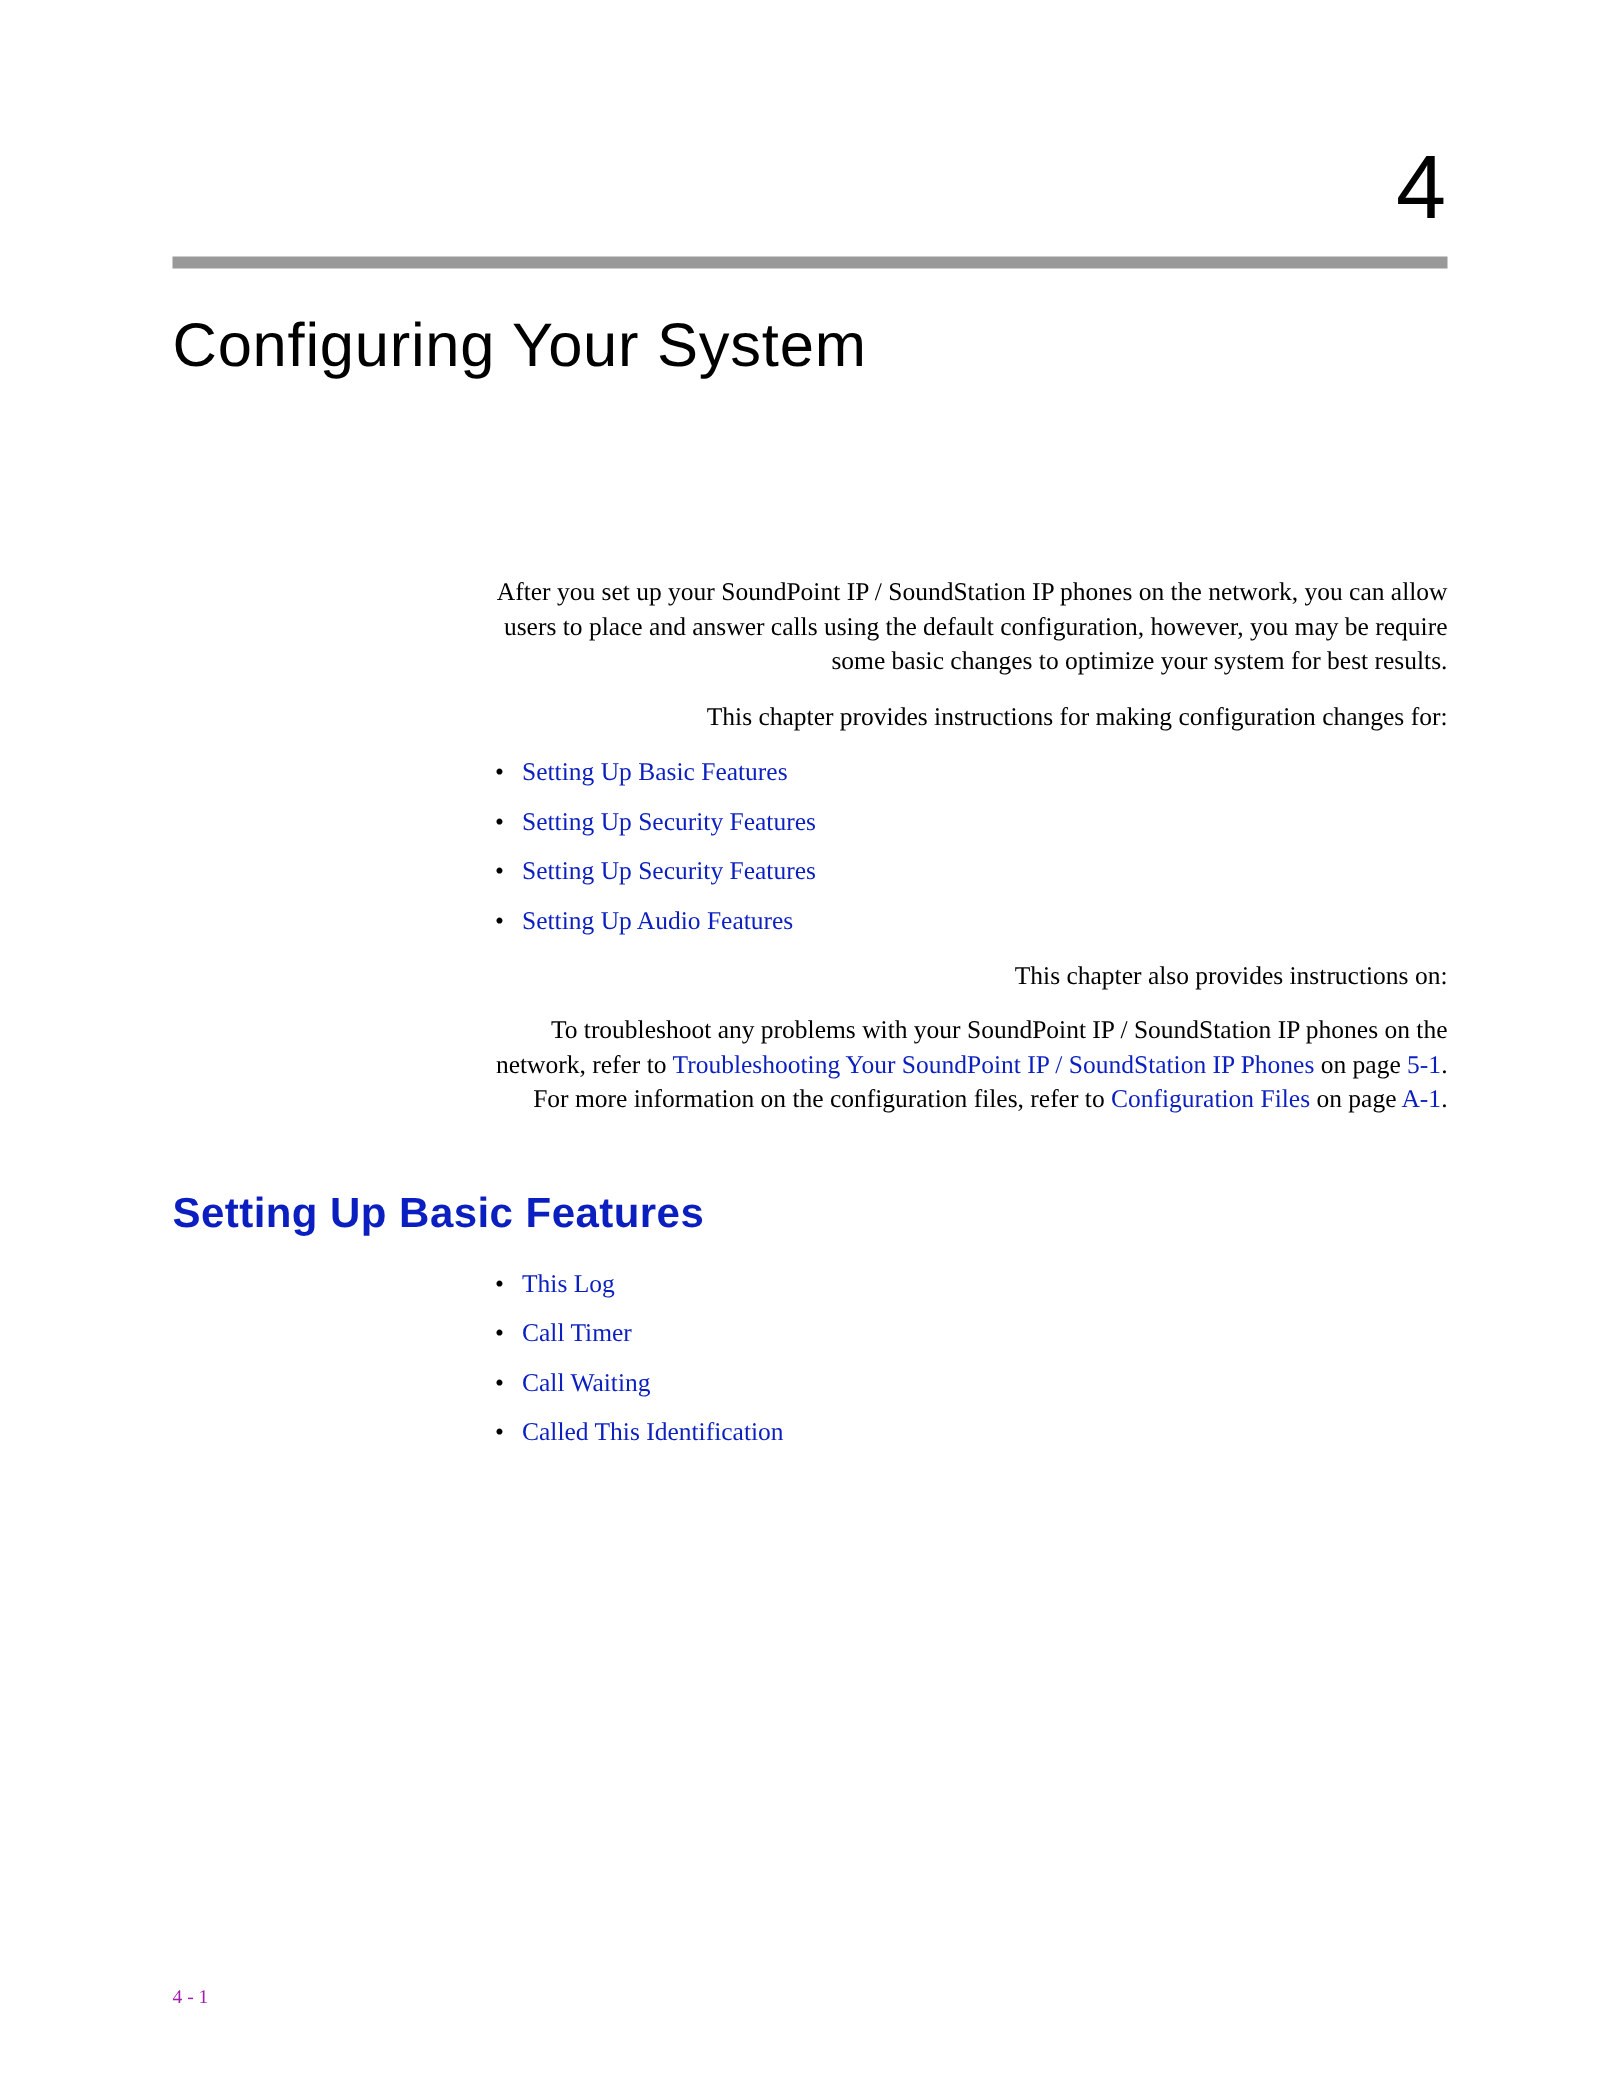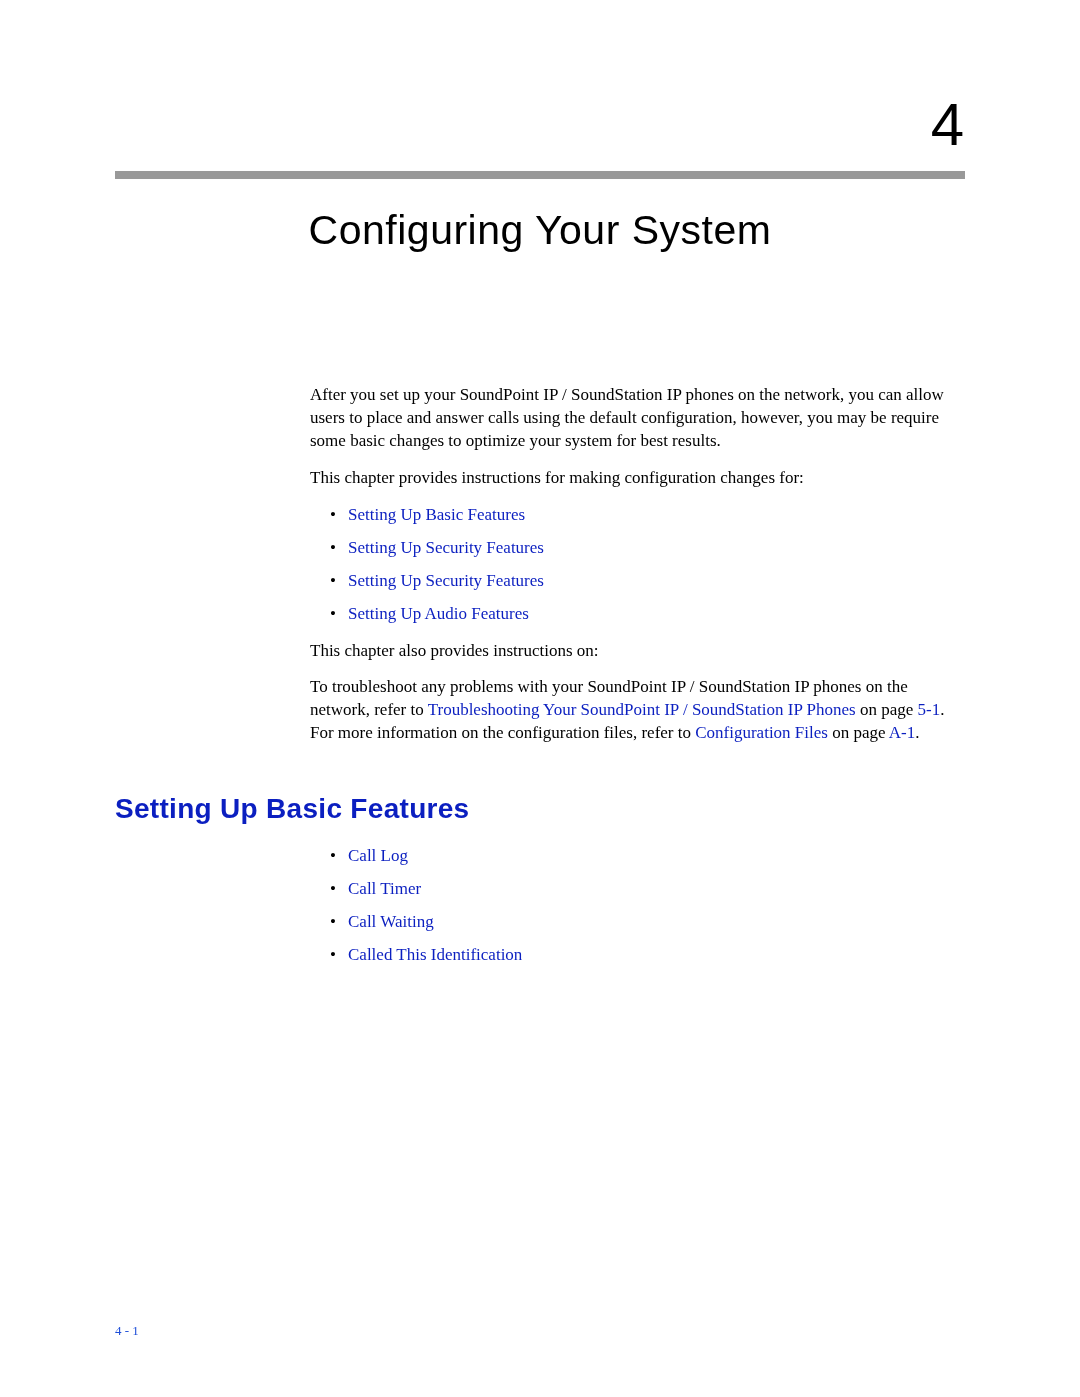--- a/index.html
+++ b/index.html
@@ -29,29 +29,29 @@
     height: 8px;
     background: #999999;
     margin-bottom: 28px;
   }
   .chapter-title {
     font-family: "Futura", "Century Gothic", "Trebuchet MS", Arial, sans-serif;
     font-size: 41px;
     font-weight: 400;
     margin: 0 0 130px 0;
     letter-spacing: 0.5px;
-    text-align: center;
   }
   .body-block {
     margin-left: 195px;
     font-size: 17px;
     line-height: 1.35;
   }
   .para {
     margin: 0 0 14px 0;
+    text-align: right;
   }
   ul.link-list {
     list-style: none;
     margin: 2px 0 14px 0;
     padding-left: 20px;
   }
   ul.link-list li {
     position: relative;
     padding-left: 18px;
     margin-bottom: 10px;
@@ -76,21 +76,21 @@
     color: #0b1fc0;
     margin: 48px 0 20px 0;
     letter-spacing: 0.3px;
   }
   .page-footer {
     position: absolute;
     left: 115px;
     bottom: 58px;
     font-size: 13px;
     font-family: "Palatino Linotype", "Book Antiqua", Palatino, Georgia, serif;
-    color: #1d4ed8;
+    color: #a21caf;
   }
 </style>
 </head>
 <body>
 
 <div class="page">
 
   <div class="chapter-number">4</div>
   <div class="divider"></div>
   <h1 class="chapter-title">Configuring Your System</h1>
@@ -112,21 +112,21 @@
     <p class="para">
       <span>To troubleshoot any problems with your SoundPoint IP / SoundStation IP phones on the network, refer to </span><a class="link">Troubleshooting Your SoundPoint IP / SoundStation IP Phones</a><span> on page </span><a class="link">5-1</a><span>. For more information on the configuration files, refer to </span><a class="link">Configuration Files</a><span> on page </span><a class="link">A-1</a><span>.</span>
     </p>
   </div>
 
   <h2 class="section-title">Setting Up Basic Features</h2>
 
   <div class="body-block">
 
     <ul class="link-list">
-      <li><a class="link">Call Log</a></li>
+      <li><a class="link">This Log</a></li>
       <li><a class="link">Call Timer</a></li>
       <li><a class="link">Call Waiting</a></li>
       <li><a class="link">Called This Identification</a></li>
     </ul>
   </div>
 
   <div class="page-footer">4 - 1</div>
 </div>
 
 </body></html>

